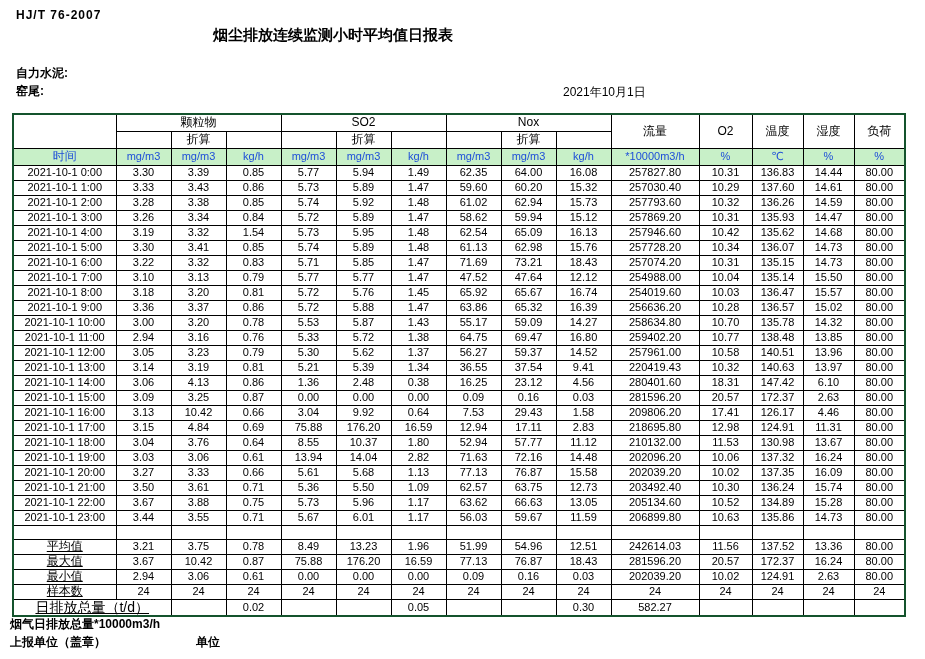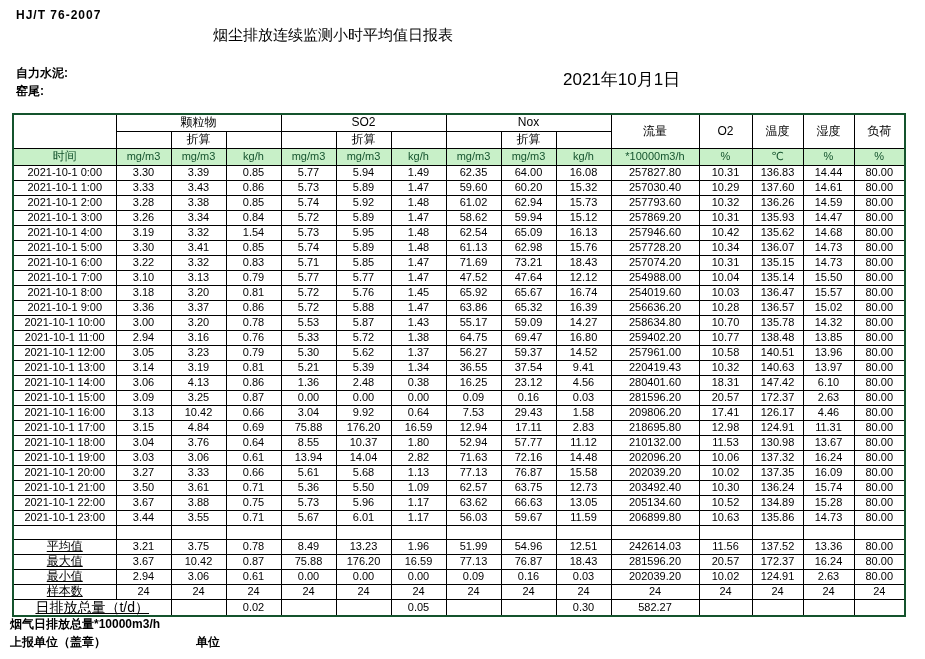--- a/index.html
+++ b/index.html
@@ -10,42 +10,42 @@
     font-family: "Liberation Sans", "DejaVu Sans", sans-serif;
     color: #000;
     overflow: hidden;
   }
   .std {
     position: absolute; left: 16px; top: 8px;
     font-weight: bold; font-size: 12px; letter-spacing: 1px;
   }
   .title {
     position: absolute; left: 0; top: 26px; width: 660px;
-    text-align: center; font-weight: normal; font-size: 15px; padding-left: 6px;
+    text-align: center; font-weight: bold; font-size: 15px; padding-left: 6px;
   }
   .company { position: absolute; left: 16px; top: 65px; font-weight: bold; font-size: 12px; }
   .kiln    { position: absolute; left: 16px; top: 83px; font-weight: bold; font-size: 12px; }
-  .date    { position: absolute; left: 563px; top: 68px; font-size: 17px; }
+  .date    { position: absolute; left: 563px; top: 84px; font-size: 12px; }
 
   table.report {
     position: absolute; left: 12px; top: 113px;
     border-collapse: collapse; table-layout: fixed;
     border: 2px solid #14532d;
     font-size: 11px;
   }
   table.report td {
     border: 1px solid #000;
     text-align: center; vertical-align: middle;
     padding: 0; height: 14px;
     white-space: nowrap; overflow: hidden;
     line-height: 1.1;
   }
   thead tr { height: 17px; }
   thead td { font-size: 12px; }
-  tr.units td { background: #c8f0c8; color: #14532d; font-size: 11px; height: 15px; }
+  tr.units td { background: #c8f0c8; color: #1d4ed8; font-size: 11px; height: 15px; }
   tr.units td.time { font-size: 12px; }
   tbody tr { height: 15px; }
   tr.spacer { height: 13px; }
   td.sum-label { font-size: 12px; text-decoration: underline; }
   td.total-label {
     font-size: 14px; text-align: left; padding-left: 3px;
     text-decoration: underline;
   }
   .foot1 { position: absolute; left: 10px; top: 616px; font-weight: bold; font-size: 12px; }
   .foot2 { position: absolute; left: 10px; top: 634px; font-weight: bold; font-size: 12px; }

